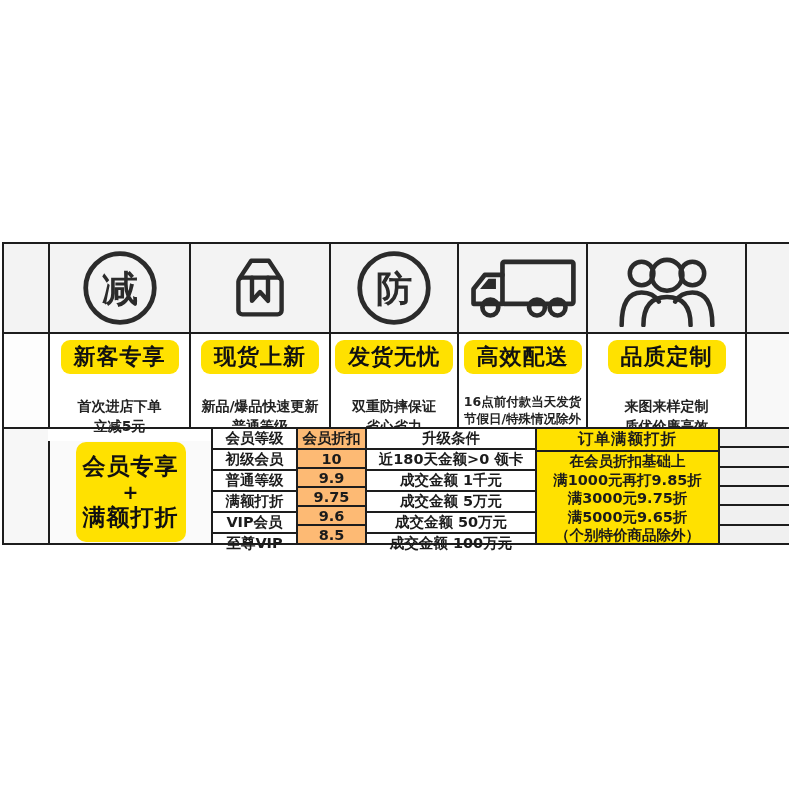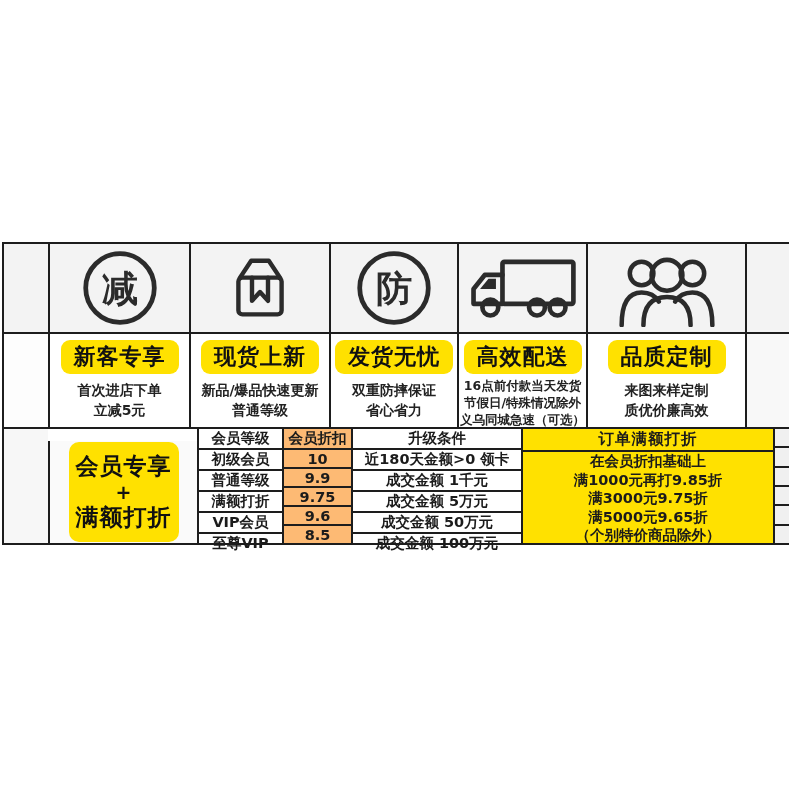--- a/index.html
+++ b/index.html
@@ -22,34 +22,34 @@
   .cell:first-child{border-left:none;}
   
   .w-spacer{width:44px;}
   .w-c1{width:141px;}
   .w-c2{width:140px;}
   .w-c3{width:128px;}
   .w-c4{width:129px;}
   .w-c5{width:159px;}
   .w-edge{flex:1;}
   
-  .w-member{width:149px;margin-top:12px;}
+  .w-member{width:163px;margin-top:12px;}
   .w-level{width:85px;}
   .w-disc{width:69px;}
   .w-cond{width:170px;}
-  .w-order{width:252px;}
+  .w-order{width:183px;}
 
   .icon-cell{background:#f3f3f3;}
   .spacer-icons{background:#f3f3f3;}
   .spacer-labels{background:#fdfdfd;}
   .spacer-table{background:#f7f7f7;}
   .edge-icons{background:#f3f3f3;}
   .edge-labels{background:#f8f8f8;}
 
-  .label-cell{flex-direction:column;justify-content:flex-start;background:#ffffff;padding-top:6px;}
+  .label-cell{flex-direction:column;justify-content:flex-start;background:#ffffff;padding-top:6px;gap:16px;}
   .pill{
     background:#ffe100;border-radius:9px;padding:2px 13px;
     font-size:22px;font-weight:700;color:#111;letter-spacing:1px;white-space:nowrap;
   }
   .desc{margin-top:7px;font-size:14px;font-weight:600;line-height:1.4;text-align:center;color:#222;}
   .desc.small{font-size:12.5px;margin-top:4px;line-height:1.35;letter-spacing:0;}
 
   .member-cell{background:#fafafa;}
   .member-box{
     width:110px;height:100px;background:#ffe100;border-radius:10px;

